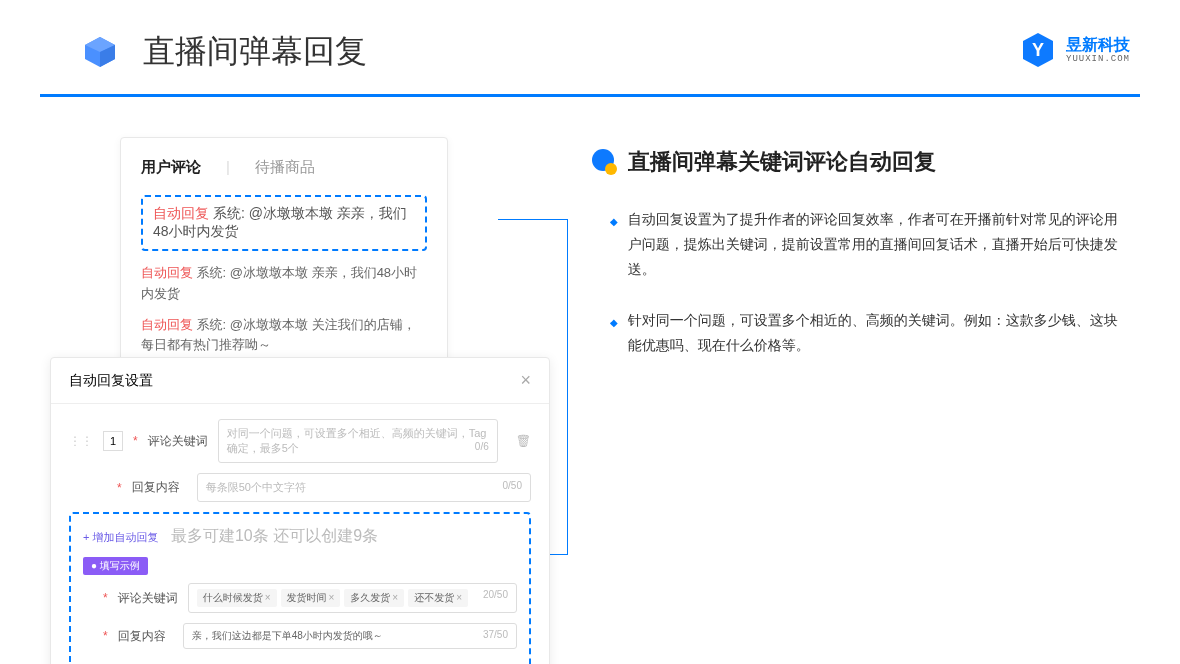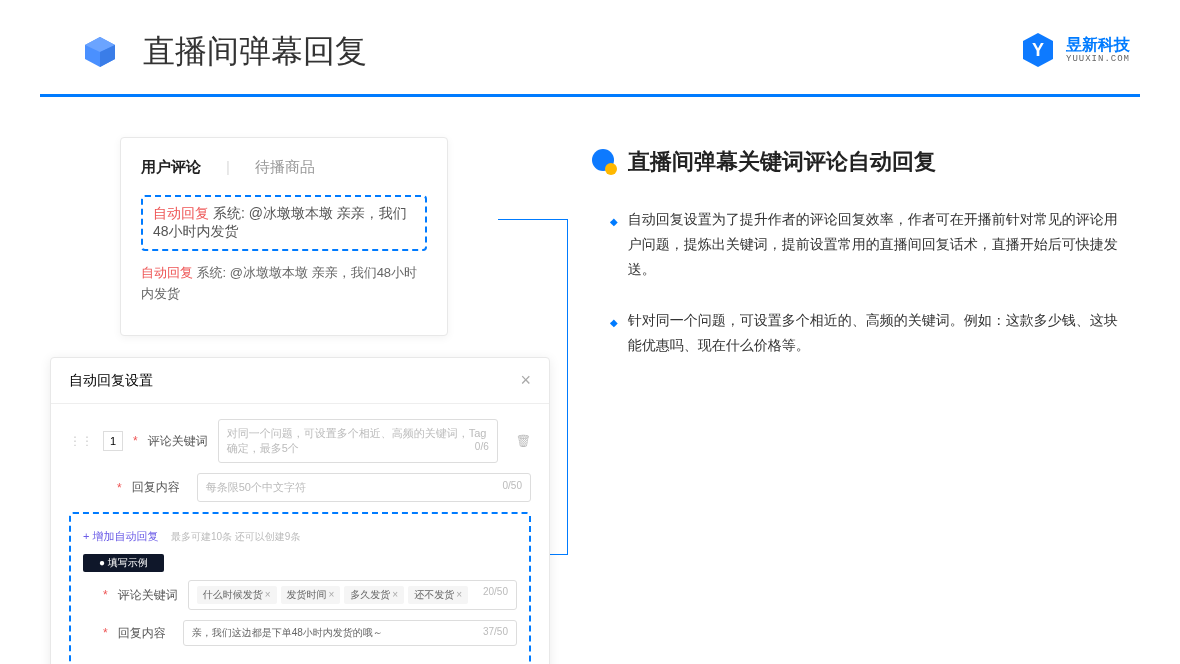--- a/index.html
+++ b/index.html
@@ -31,22 +31,22 @@
 .drag-dots{color:#ccc;font-size:12px;}
 .num-box{width:20px;height:20px;border:1px solid #ddd;text-align:center;line-height:18px;font-size:11px;}
 .req-star{color:#e55;}
 .form-label{color:#555;min-width:55px;font-size:12px;}
 .form-input{flex:1;border:1px solid #ddd;border-radius:3px;padding:6px 8px;font-size:11px;color:#bbb;position:relative;}
 .char-count{position:absolute;right:8px;color:#bbb;font-size:10px;}
 .input-wrap{position:relative;flex:1;display:flex;align-items:flex-start;}
 .trash{color:#bbb;margin-left:8px;font-size:12px;}
 .dashed-section{border:2px dashed #007bff;border-radius:4px;padding:12px;margin-top:10px;}
 .add-link{color:#6b5ce7;font-size:11px;}
-.hint-text{color:#bbb;font-size:10px;margin-left:8px;}
-.example-badge{display:inline-block;background:#0f172a;color:#fff;font-size:10px;padding:2px 16px;border-radius:2px;margin-bottom:8px;}
+.hint-text{color:#bbb;font-size:16px;margin-left:8px;}
+.example-badge{display:inline-block;background:#8b5cf6;color:#fff;font-size:10px;padding:2px 8px;border-radius:2px;margin-bottom:8px;}
 .tag-chip{display:inline-block;background:#f5f5f5;border-radius:2px;padding:2px 6px;font-size:10px;color:#666;margin-right:4px;}
 .tag-chip::after{content:"×";margin-left:2px;color:#aaa;}
 .example-input{border:1px solid #ddd;border-radius:3px;padding:5px 8px;font-size:10px;color:#666;position:relative;flex:1;}
 .connector{position:absolute;top:82px;left:448px;width:70px;height:336px;border-right:1px solid #007bff;border-top:1px solid #007bff;border-bottom:1px solid #007bff;pointer-events:none;}
 .right-panel{flex:1;padding-top:10px;}
 .section-head{display:flex;align-items:center;gap:10px;margin-bottom:30px;}
 .dot-icon{position:relative;width:28px;height:28px;}
 .section-title{font-size:22px;color:#222;}
 .bullet-list{padding-left:20px;}
 .bullet-item{display:flex;gap:10px;margin-bottom:25px;font-size:14px;line-height:1.8;color:#333;}
@@ -87,20 +87,23 @@
       <div class="tabs">
         <span class="tab-active">用户评论</span>
         <span class="divider-v">|</span>
         <span class="tab-inactive">待播商品</span>
       </div>
       <div class="highlight-box">
         <span class="auto-label">自动回复</span><span class="sys-text"> 系统: @冰墩墩本墩 亲亲，我们48小时内发货</span>
       </div>
       <div class="comment-line">
         <span class="auto-label">自动回复</span><span> 系统: @冰墩墩本墩 亲亲，我们48小时内发货</span>
+      </div>
+      <div class="comment-line">
+        <span class="auto-label">自动回复</span><span> 系统: @冰墩墩本墩 关注我们的店铺，每日都有热门推荐呦～</span>
       </div>
     </div>
 
     <div class="card2">
       <div class="card2-header">
         <span>自动回复设置</span>
         <span class="close-x">×</span>
       </div>
       <div class="card2-body">
         <div class="form-row">

